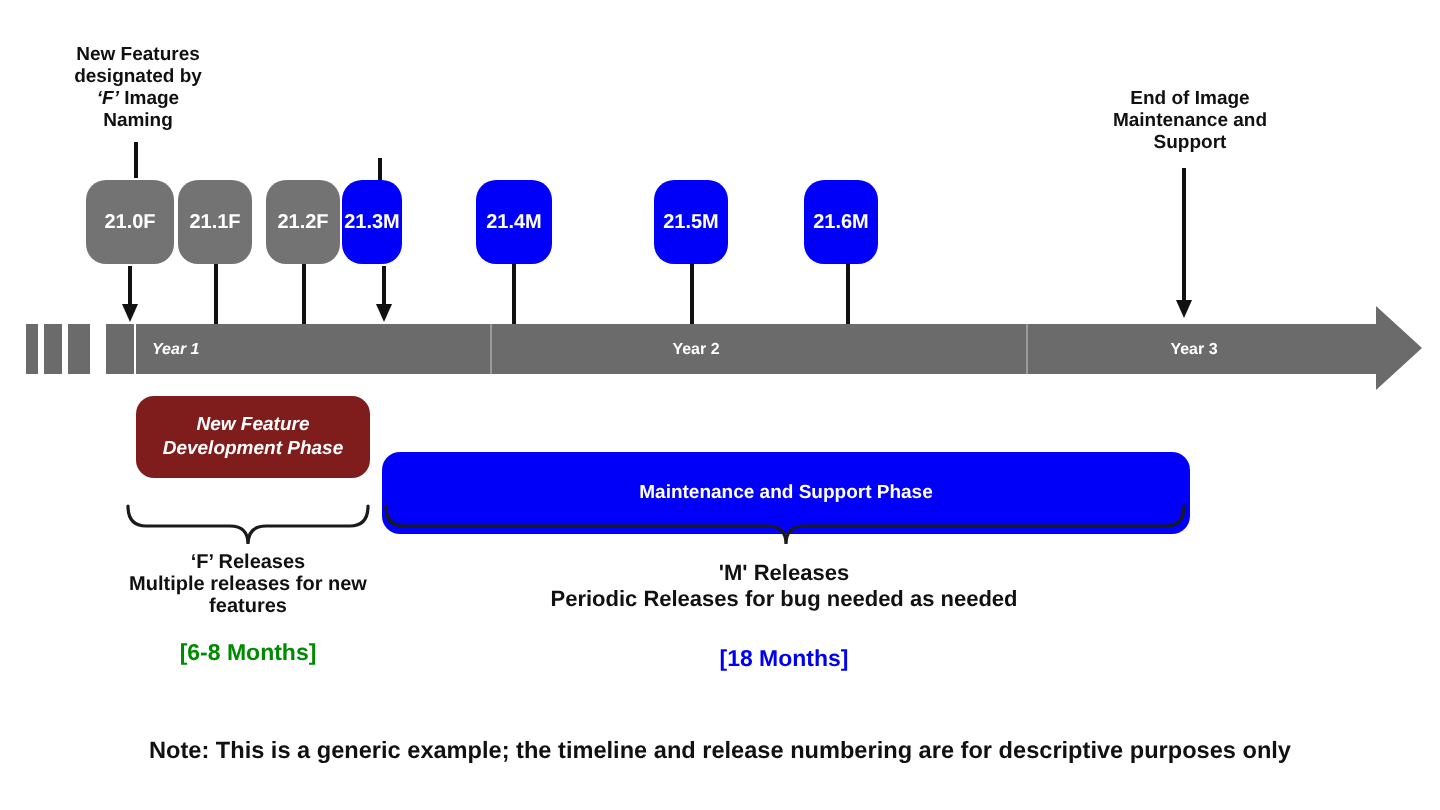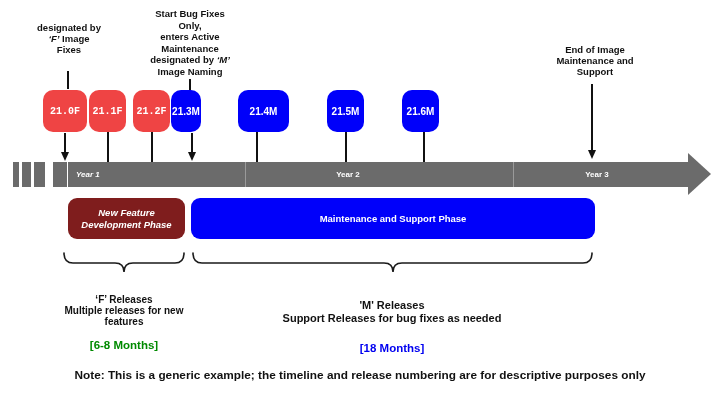--- a/index.html
+++ b/index.html
@@ -5,60 +5,53 @@
   html,body{margin:0;padding:0;background:#fff;}
   .canvas{position:relative;width:720px;height:405px;background:#ffffff;
           font-family:"Liberation Sans",sans-serif;overflow:hidden;color:#111;}
   .callout{position:absolute;text-align:center;font-weight:bold;color:#111;font-size:9.5px;line-height:11px;}
   .callout .it{font-style:italic;}
   .stem{position:absolute;width:1.8px;background:#111;}
   .head-down{position:absolute;width:0;height:0;border-left:4.5px solid transparent;
              border-right:4.5px solid transparent;border-top:9px solid #111;}
   .release{position:absolute;top:90px;height:42px;border-radius:10px;color:#fff;font-weight:bold;
            font-size:10px;display:flex;align-items:center;justify-content:center;}
-  .release.f{background:#ef4444;font-family:Liberation Mono, monospace;}
+  .release.f{background:#737373;}
   .release.m{background:#0000FA;}
   .conn{position:absolute;width:2px;background:#111;}
   .bar-seg{position:absolute;top:162px;height:25px;background:#6b6b6b;}
   .bar-sep{position:absolute;top:162px;height:25px;width:1px;background:#9a9a9a;}
   .bar-arrow{position:absolute;left:688px;top:153px;width:0;height:0;
              border-top:21px solid transparent;border-bottom:21px solid transparent;
              border-left:23px solid #6b6b6b;}
   .year{position:absolute;color:#fff;font-weight:bold;font-size:8px;line-height:25px;top:162px;}
   .year.center{text-align:center;width:60px;}
   .phase{position:absolute;top:198px;height:41px;border-radius:9px;color:#fff;font-weight:bold;
          font-size:9.5px;line-height:12px;display:flex;align-items:center;justify-content:center;text-align:center;}
   .phase.green{background:#7f1d1d;font-style:italic;}
-  .phase.blue{background:#0000FA;}
+  .phase.blue{background:#0000FA;margin-top:28px;}
   .brace{position:absolute;top:252px;}
-  .btext{position:absolute;text-align:center;font-weight:bold;color:#111;margin-top:18px;}
+  .btext{position:absolute;text-align:center;font-weight:bold;color:#111;}
   .months-green{color:#008A00;}
   .months-blue{color:#0000F0;}
   .note{position:absolute;left:0;top:368px;width:720px;text-align:center;font-weight:bold;
         font-size:11.8px;color:#111;}
 </style>
 </head>
 <body>
 
 <div class="canvas">
 
   <div class="callout" style="left:14px;top:22px;width:110px;">
+    <div>New Features</div>
     <div>designated by</div>
     <div><span class="it">‘F’</span><span> Image</span></div>
-    <div>Fixes</div>
+    <div>Naming</div>
   </div>
 
-  <div class="callout" style="left:130px;top:8px;width:120px;line-height:11.5px;">
-    <div>Start Bug Fixes</div>
-    <div>Only,</div>
-    <div>enters Active</div>
-    <div>Maintenance</div>
-    <div><span>designated by </span><span class="it">‘M’</span></div>
-    <div>Image Naming</div>
-  </div>
 
   <div class="callout" style="left:540px;top:44px;width:110px;">
     <div>End of Image</div>
     <div>Maintenance and</div>
     <div>Support</div>
   </div>
 
   <div class="stem" style="left:67px;top:71px;height:18px;"></div>
   <div class="stem" style="left:189px;top:79px;height:11px;"></div>
   <div class="stem" style="left:591px;top:84px;height:67px;"></div>
@@ -69,21 +62,21 @@
     </div>
   <div class="release f" style="left:89px;width:37px;">
       <span>21.1F</span>
     </div>
   <div class="release f" style="left:133px;width:37px;">
       <span>21.2F</span>
     </div>
   <div class="release m" style="left:171px;width:30px;">
       <span>21.3M</span>
     </div>
-  <div class="release m" style="left:238px;width:51px;">
+  <div class="release m" style="left:238px;width:38px;">
       <span>21.4M</span>
     </div>
   <div class="release m" style="left:327px;width:37px;">
       <span>21.5M</span>
     </div>
   <div class="release m" style="left:402px;width:37px;">
       <span>21.6M</span>
     </div>
 
   <div class="conn" style="left:64px;top:133px;height:19px;"></div>
@@ -127,19 +120,19 @@
 
   <div class="btext" style="left:24px;top:277px;width:200px;font-size:10px;line-height:10.8px;">
     <div>‘F’ Releases</div>
     <div>Multiple releases for new</div>
     <div>features</div>
   </div>
   <div class="btext months-green" style="left:24px;top:321px;width:200px;font-size:11.5px;">[6-8 Months]</div>
 
   <div class="btext" style="left:242px;top:281px;width:300px;font-size:11px;line-height:12.5px;">
     <div>'M' Releases</div>
-    <div>Support Releases for bug fixes as needed</div>
+    <div>Periodic Releases for bug needed as needed</div>
   </div>
   <div class="btext months-blue" style="left:242px;top:324px;width:300px;font-size:11.5px;">[18 Months]</div>
 
   <div class="note">Note: This is a generic example; the timeline and release numbering are for descriptive purposes only</div>
 
 </div>
 
 </body></html>

